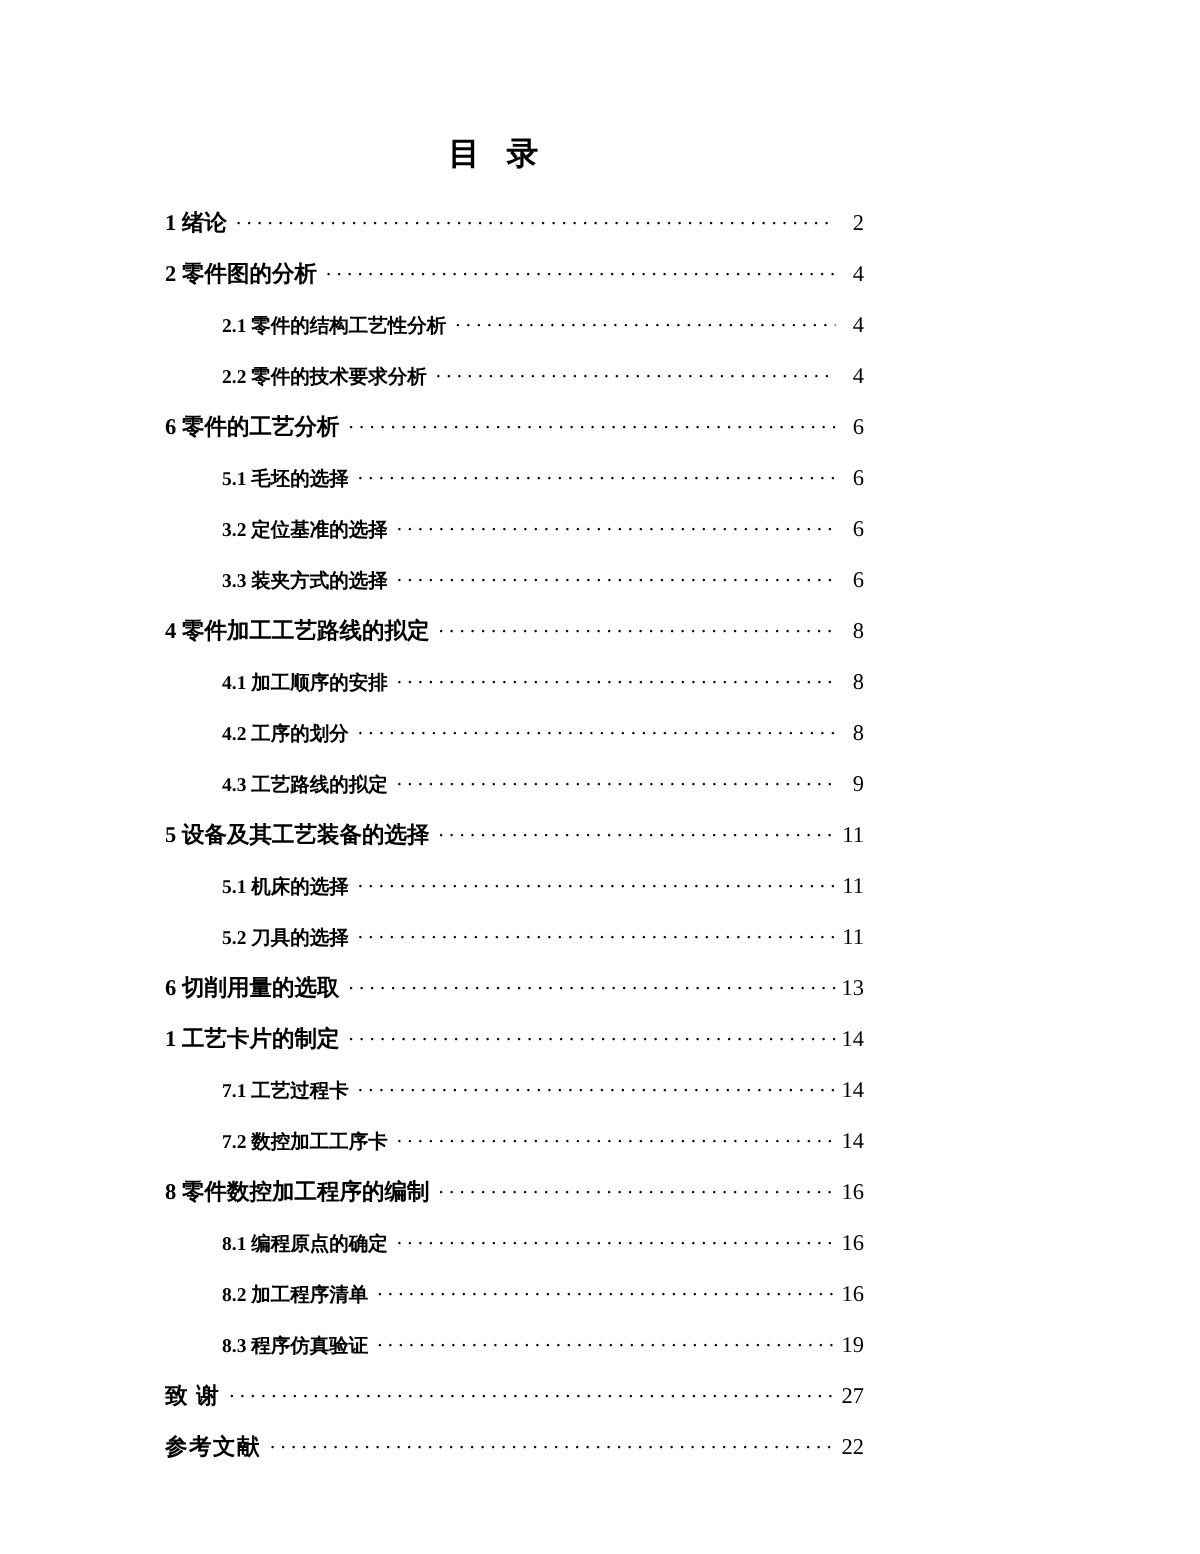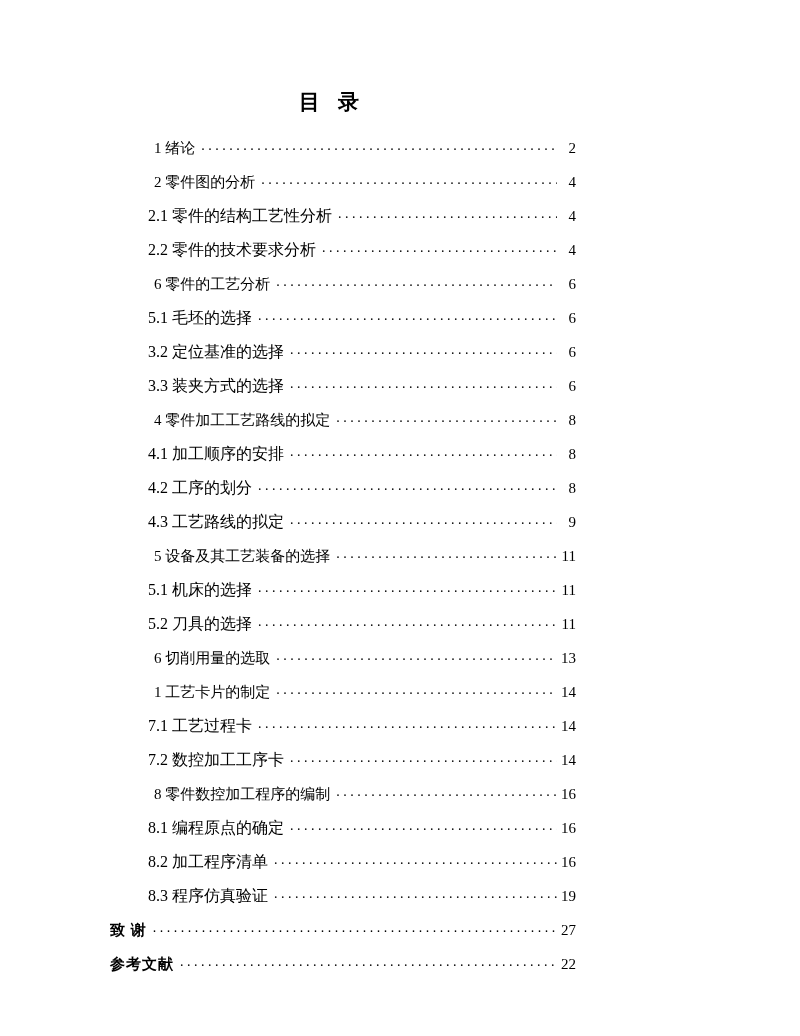--- a/index.html
+++ b/index.html
@@ -61,26 +61,25 @@
   }
   .toc-label {
     white-space: nowrap;
     font-size: 15px;
   }
   .toc-row.level-0 .toc-label {
     font-weight: bold;
     letter-spacing: 1px;
   }
   .toc-row.level-1 .toc-label {
-    font-weight: normal;
-    margin-left: 44px;
+    font-weight: bold;
   }
   .toc-row.level-2 .toc-label {
-    font-weight: normal;
-    font-size: 16px;
+    font-weight: bold;
+    font-size: 13px;
   }
   .toc-leader {
     flex: 1 1 auto;
     position: relative;
     overflow: hidden;
     margin: 0 3px 0 6px;
     height: 1em;
   }
   .toc-leader::after {
     content: ". . . . . . . . . . . . . . . . . . . . . . . . . . . . . . . . . . . . . . . . . . . . . . . . . . . . . . . . . . . . . . . . . . . . . . . . . . . . . . . . . . . . . . . . . . . . . . . . . . . . . . . . . . . . . . . . . . . . . . . . . . . . . . . . . . . . . . . . . . .";

